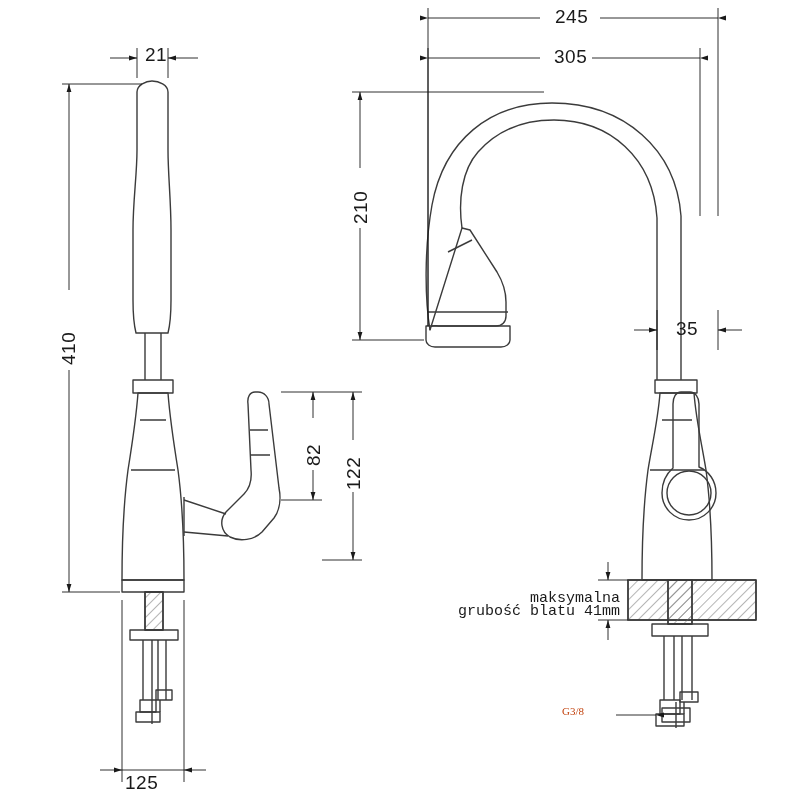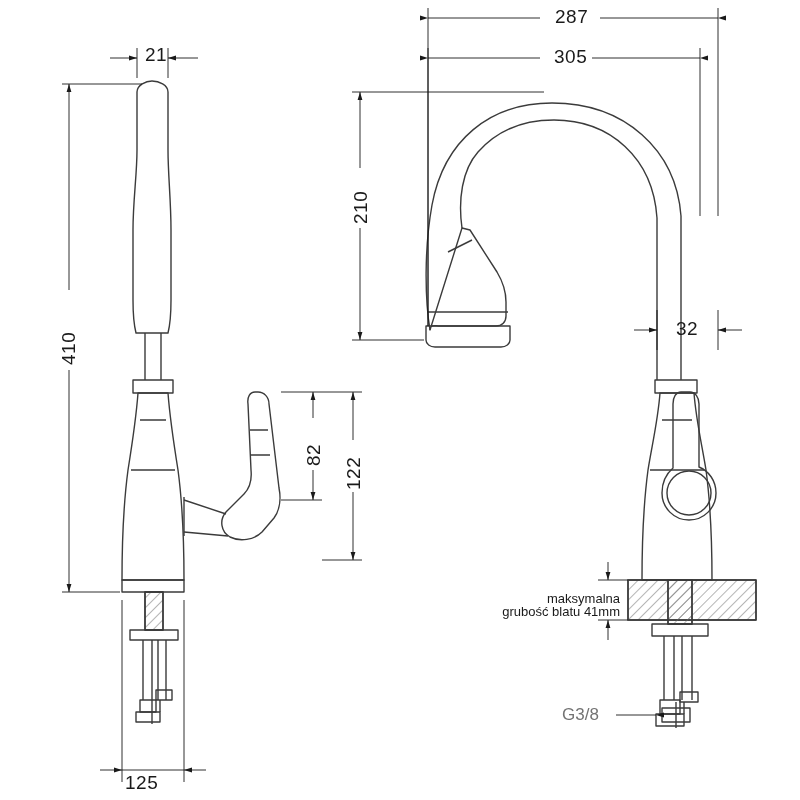--- a/index.html
+++ b/index.html
@@ -24,33 +24,33 @@
     letter-spacing: 0.5px;
     white-space: nowrap;
     user-select: none;
   }
   .dim-label.vert {
     transform-origin: left top;
     transform: rotate(-90deg);
   }
   .note {
     position: absolute;
-    font-family: Liberation Sans, sans-serif;
-    font-size: 13px;
+    font-family: Liberation Mono, monospace;
+    font-size: 15px;
     color: #1a1a1a;
     line-height: 13px;
     text-align: right;
     white-space: nowrap;
     user-select: none;
   }
   .thread-label {
     position: absolute;
-    font-family: Liberation Sans, sans-serif;
-    font-size: 17px;
-    color: #737373;
+    font-family: Liberation Serif, serif;
+    font-size: 11px;
+    color: #c2410c;
     white-space: nowrap;
     user-select: none;
   }
 </style>
 </head>
 <body>
 
 <div id="stage">
 
   <svg width="800" height="800" viewBox="0 0 800 800">
@@ -226,27 +226,27 @@
   <div class="dim-label" style="left:145px; top:44px;">21</div>
 
   <div class="dim-label vert" style="left:58px; top:365px;">410</div>
 
   <div class="dim-label" style="left:125px; top:772px;">125</div>
 
   <div class="dim-label vert" style="left:303px; top:466px;">82</div>
 
   <div class="dim-label vert" style="left:343px; top:490px;">122</div>
 
-  <div class="dim-label" style="left:555px; top:6px;">287</div>
+  <div class="dim-label" style="left:555px; top:6px;">245</div>
 
   <div class="dim-label" style="left:554px; top:46px;">305</div>
 
   <div class="dim-label vert" style="left:350px; top:224px;">210</div>
 
-  <div class="dim-label" style="left:676px; top:318px;">32</div>
+  <div class="dim-label" style="left:676px; top:318px;">35</div>
 
   <div class="note" style="left:440px; top:592px; width:180px;">
     <div>maksymalna</div>
     <div>grubość blatu 41mm</div>
   </div>
 
   <div class="thread-label" style="left:562px; top:705px;">G3/8</div>
 
 </div>
 

